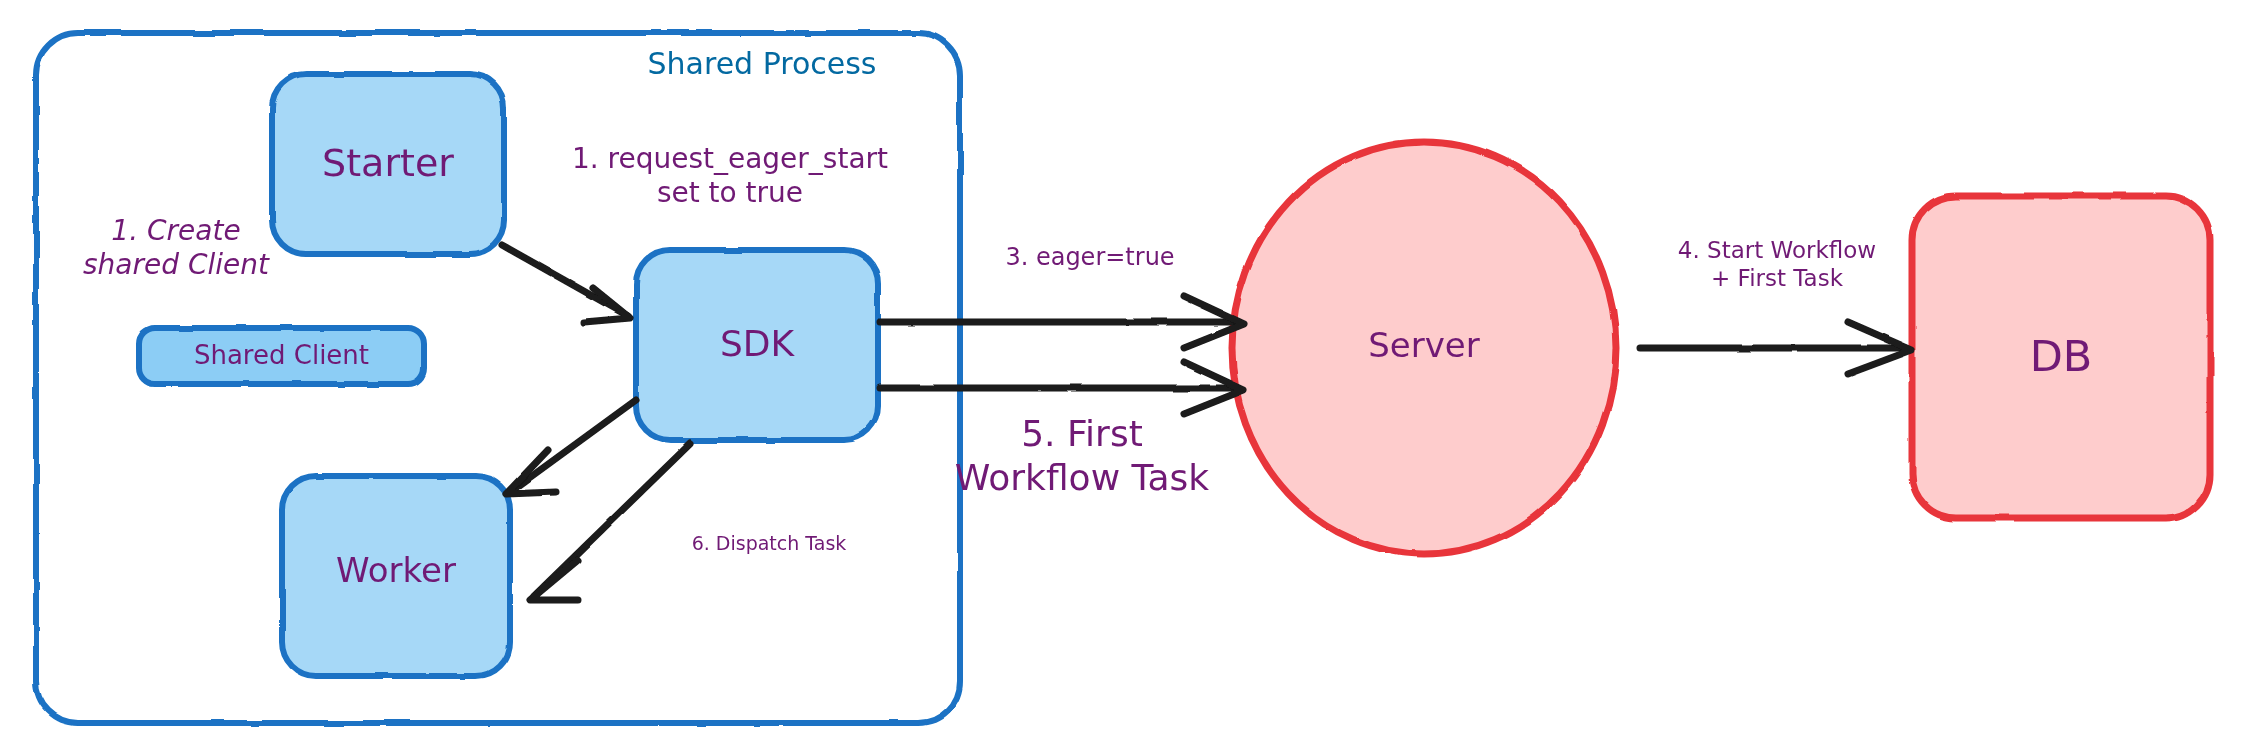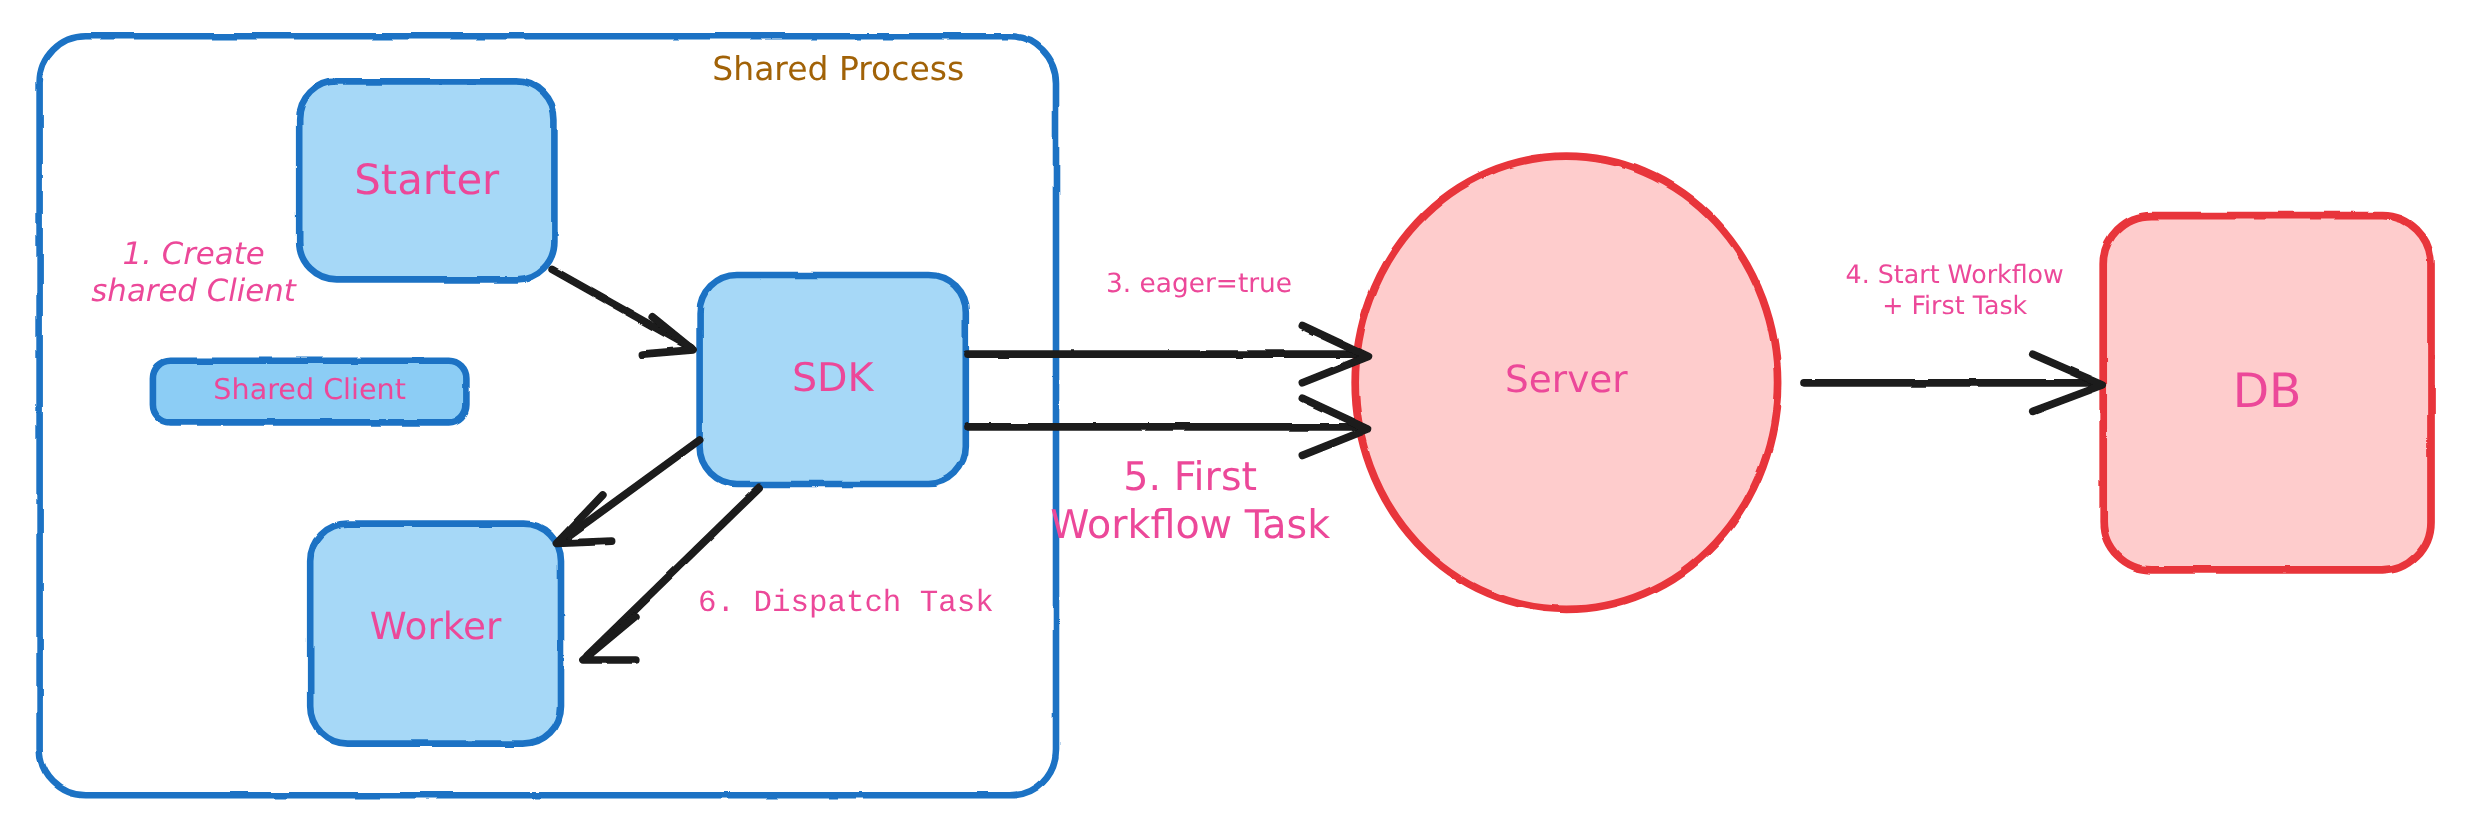--- a/index.html
+++ b/index.html
@@ -22,28 +22,28 @@
     left: 0;
     top: 0;
     width: 2248px;
     height: 754px;
   }
   .node-label,
   .edge-label,
   .group-label {
     position: absolute;
     font-family: "DejaVu Sans", sans-serif;
-    color: #ec4899;
+    color: #701a75;
     text-align: center;
     line-height: 1.22;
     white-space: pre-line;
     pointer-events: none;
   }
   .node-label { font-weight: 400; }
-  .group-label { color: #a16207; }
+  .group-label { color: #0369a1; }
   .hit { position: absolute; }
 </style>
 </head>
 <body>
 
 <div id="canvas">
 
   <svg class="layer" viewBox="0 0 2248 754">
     <defs>
       <filter id="rough" x="-20%" y="-20%" width="140%" height="140%">
@@ -130,31 +130,33 @@
 
   <div class="node-label" style="left:636px; top:322px; width:242px; font-size:36px;">SDK</div>
 
   <div class="node-label" style="left:1304px; top:325px; width:240px; font-size:34px;">Server</div>
 
   <div class="node-label" style="left:1941px; top:330px; width:240px; font-size:43px;">DB</div>
 
   <div class="edge-label" style="left:36px; top:214px; width:280px; font-size:28px;font-style:italic;">1. Create
 shared Client</div>
 
+  <div class="edge-label" style="left:520px; top:142px; width:420px; font-size:28px;">1. request_eager_start
+set to true</div>
 
 
   <div class="edge-label" style="left:940px; top:243px; width:300px; font-size:24px;">3. eager=true</div>
 
   <div class="edge-label" style="left:1612px; top:236px; width:330px; font-size:23px;">4. Start Workflow
 + First Task</div>
 
   <div class="edge-label" style="left:932px; top:412px; width:300px; font-size:36px;">5. First
 Workflow Task</div>
 
-  <div class="edge-label" style="left:604px; top:532px; width:330px; font-size:28px;font-family:Liberation Mono, monospace;">6. Dispatch Task</div>
+  <div class="edge-label" style="left:604px; top:532px; width:330px; font-size:19px;">6. Dispatch Task</div>
 
   <div class="hit" style="left:272px; top:74px; width:232px; height:180px;"></div>
   <div class="hit" style="left:139px; top:328px; width:285px; height:56px;"></div>
   <div class="hit" style="left:282px; top:476px; width:228px; height:200px;"></div>
   <div class="hit" style="left:636px; top:250px; width:242px; height:190px;"></div>
   <div class="hit" style="left:1232px; top:142px; width:384px; height:412px; border-radius:50%;"></div>
   <div class="hit" style="left:1912px; top:196px; width:298px; height:322px;"></div>
 
 </div>
 

